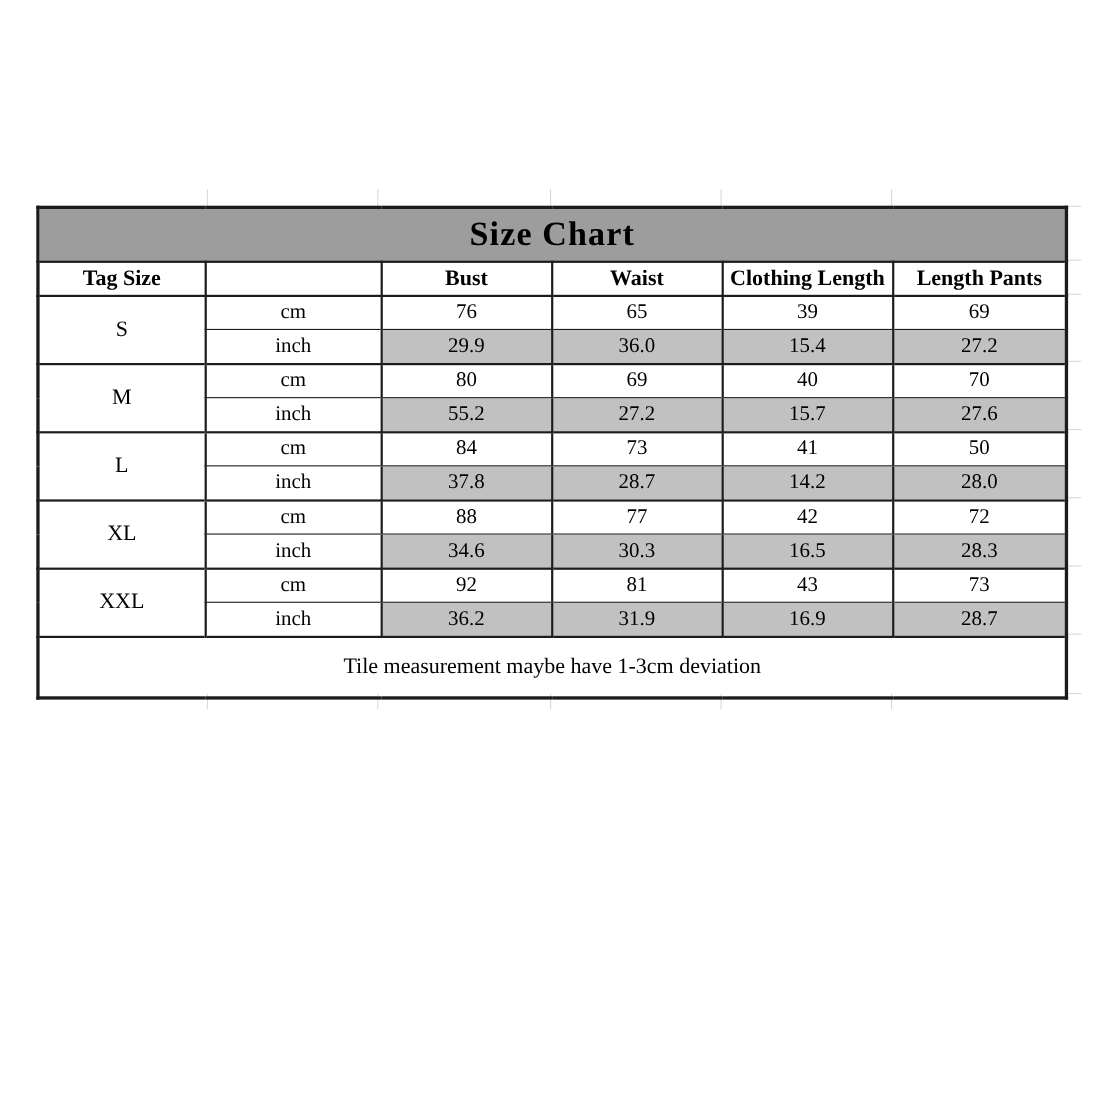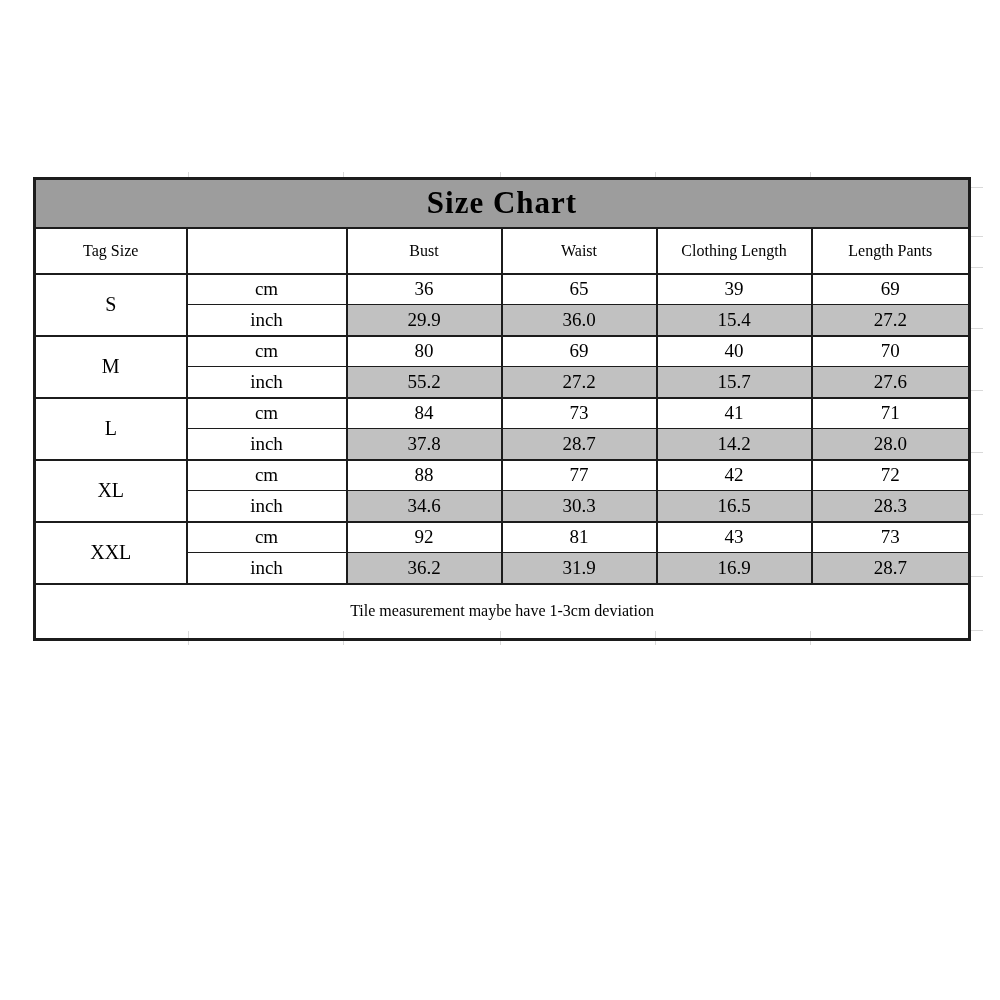--- a/index.html
+++ b/index.html
@@ -13,21 +13,21 @@
   .canvas{
     position:relative;
     width:1000px;height:1000px;
     background:#ffffff;
     font-family:"Liberation Serif","DejaVu Serif",serif;
     color:#000;
     overflow:hidden;
   }
   table.size-chart{
     position:absolute;
-    left:33px;top:177px;
+    left:33px;top:187px;
     width:935px;
     border-collapse:collapse;
     table-layout:fixed;
     border:3px solid var(--border);
   }
   .size-chart th,.size-chart td{
     border:2px solid var(--border);
     text-align:center;
     vertical-align:middle;
     font-size:19px;
@@ -35,32 +35,32 @@
     white-space:nowrap;
   }
   tr.title-row th{
     height:49px;
     background:var(--title-bg);
     font-weight:bold;
     font-size:31px;
     letter-spacing:1px;
   }
   tr.header-row th{
-    height:46px;
-    font-weight:normal;
-    font-size:16px;
+    height:31px;
+    font-weight:bold;
+    font-size:20px;
   }
   tr.cm-row td,tr.inch-row td{height:31px;}
   tr.cm-row td{border-bottom-width:1px;}
   tr.inch-row td{border-top-width:1px;}
   td.size-cell{font-size:20px;border-bottom-width:2px;border-top-width:2px;}
   tr.inch-row td.value-cell{background:var(--inch-bg);margin-top:36px;}
   tr.footer-row td{
     height:56px;
-    font-size:16px;
+    font-size:20px;
     margin-left:32px;
   }
   .tick-v{position:absolute;width:1px;background:var(--tick);}
   .tick-h{position:absolute;height:1px;background:var(--tick);}
 </style>
 </head>
 <body>
 
 <div class="canvas">
 
@@ -105,21 +105,21 @@
         <th>Bust</th>
         <th>Waist</th>
         <th>Clothing Length</th>
         <th>Length Pants</th>
       </tr>
     </thead>
     <tbody id="tbody">
         <tr class="cm-row">
           <td class="size-cell" rowspan="2">S</td>
           <td class="unit-cell">cm</td>
-          <td class="value-cell">36</td>
+          <td class="value-cell">76</td>
           <td class="value-cell">65</td>
           <td class="value-cell">39</td>
           <td class="value-cell">69</td>
         </tr>
         <tr class="inch-row">
           <td class="unit-cell">inch</td>
           <td class="value-cell">29.9</td>
           <td class="value-cell">36.0</td>
           <td class="value-cell">15.4</td>
           <td class="value-cell">27.2</td>
@@ -138,21 +138,21 @@
           <td class="value-cell">27.2</td>
           <td class="value-cell">15.7</td>
           <td class="value-cell">27.6</td>
         </tr>
         <tr class="cm-row">
           <td class="size-cell" rowspan="2">L</td>
           <td class="unit-cell">cm</td>
           <td class="value-cell">84</td>
           <td class="value-cell">73</td>
           <td class="value-cell">41</td>
-          <td class="value-cell">71</td>
+          <td class="value-cell">50</td>
         </tr>
         <tr class="inch-row">
           <td class="unit-cell">inch</td>
           <td class="value-cell">37.8</td>
           <td class="value-cell">28.7</td>
           <td class="value-cell">14.2</td>
           <td class="value-cell">28.0</td>
         </tr>
         <tr class="cm-row">
           <td class="size-cell" rowspan="2">XL</td>

